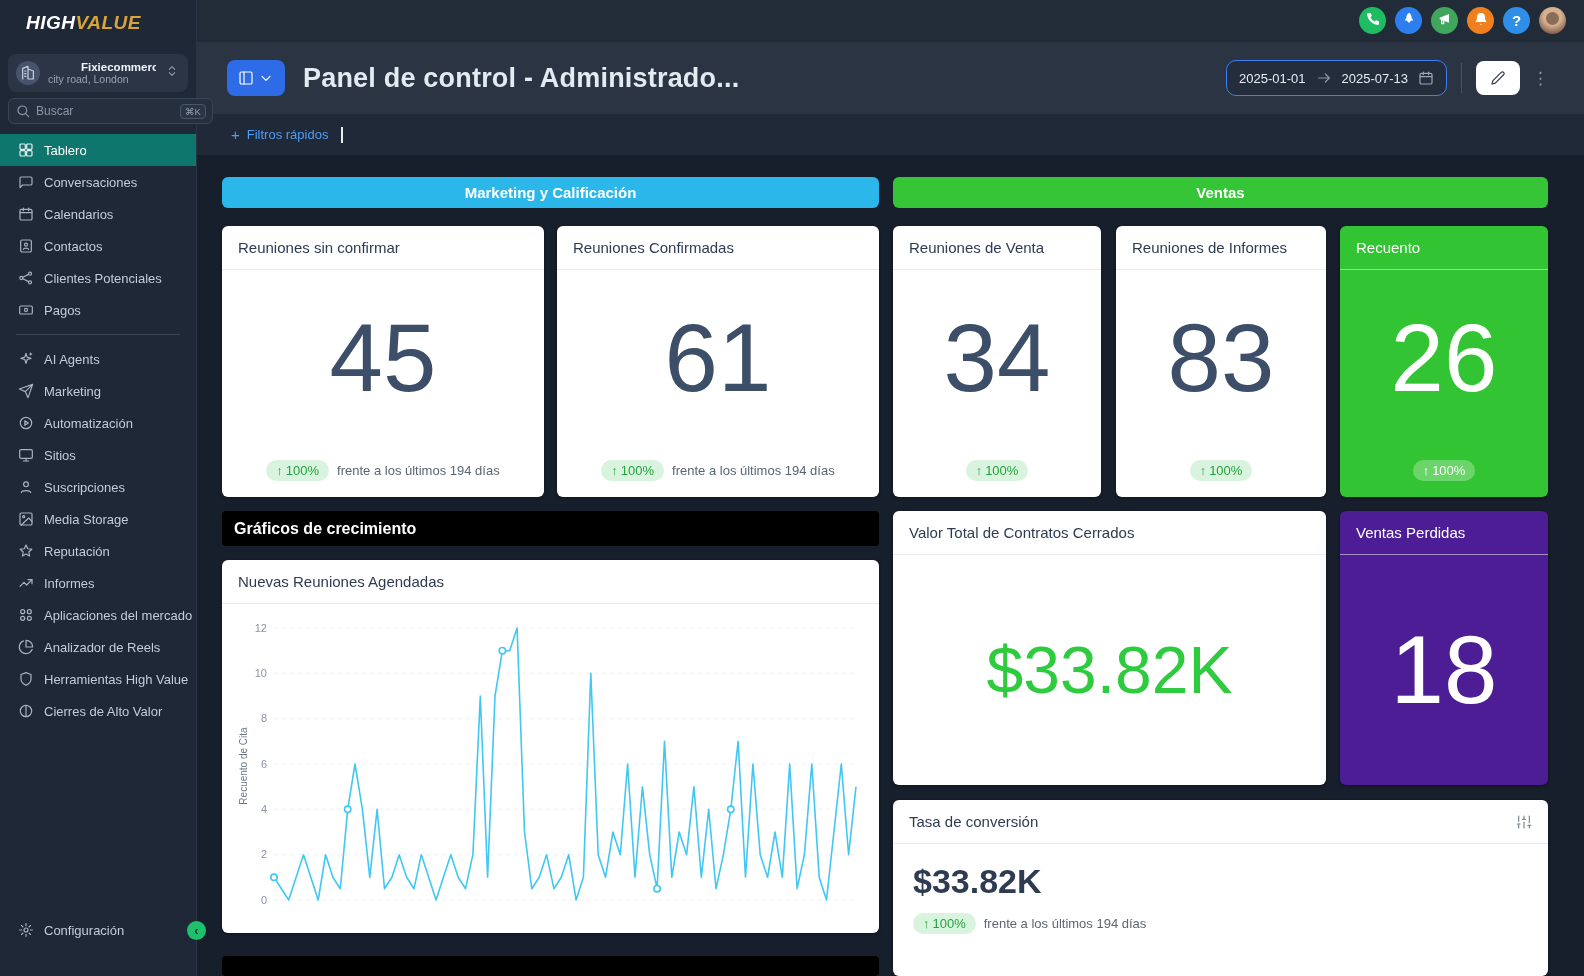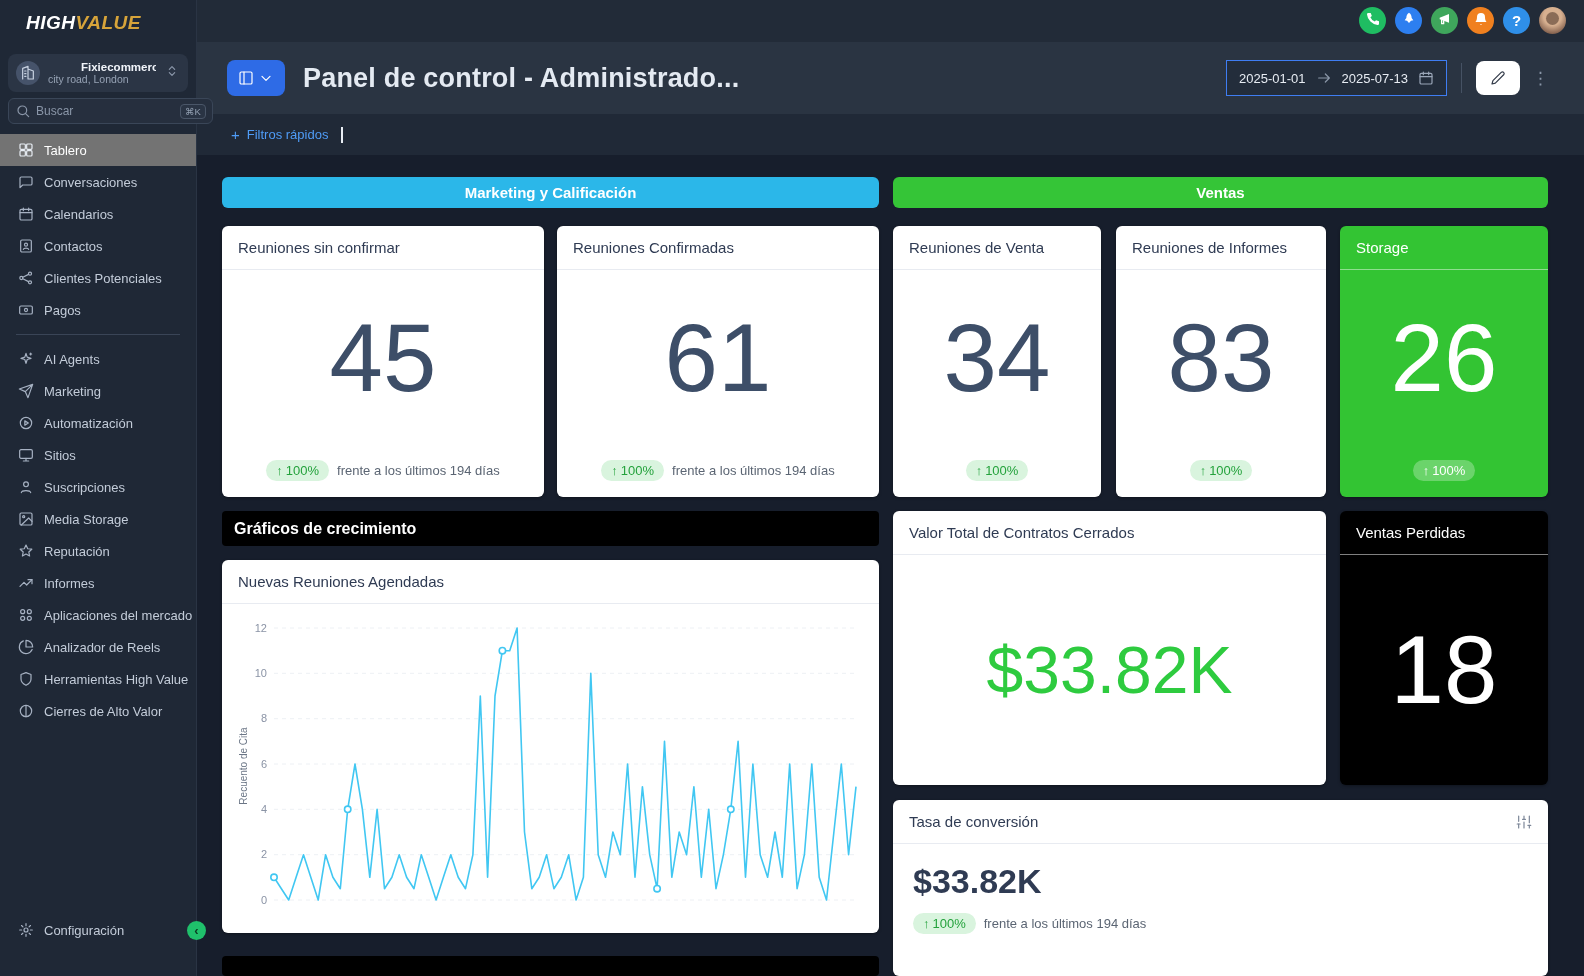--- a/index.html
+++ b/index.html
@@ -22,21 +22,21 @@
   .searchrow { margin:4px 8px 10px; display:flex; gap:6px; align-items:center; }
   .searchbox { flex:1; height:26px; background:#262f3e; border:1px solid #3a4658; border-radius:6px; display:flex; align-items:center; padding:8px 6px; gap:5px; }
   .searchbox .sic { color:#8a96a8; display:flex; } .searchbox .sic svg { width:13px; height:13px; }
   .searchbox input { flex:1; min-width:0; background:transparent; border:none; outline:none; color:#dfe6ef; font-size:12px; font-family:"Liberation Sans",sans-serif; }
   .searchbox input::placeholder { color:#8a96a8; }
   .kbd { font-size:9.5px; color:#93a0b2; border:1px solid #4a5668; border-radius:4px; padding:1px 4px; background:#2a3444; }
   .boltbtn { width:26px; height:26px; background:#2b3545; border-radius:6px; display:flex; align-items:center; justify-content:center; color:#9fe05a; cursor:pointer; }
   .boltbtn svg { width:13px; height:13px; }
   .nav { }
   .nav-item { height:32px; display:flex; align-items:center; gap:10px; padding-left:18px; font-size:13px; color:#c3ccd9; cursor:pointer; }
-  .nav-item.active { background:#737373; color:#ffffff; }
+  .nav-item.active { background:#0f766e; color:#ffffff; }
   .nav-icon { width:16px; height:16px; display:flex; color:#a6b1c2; flex:none; }
   .nav-item.active .nav-icon { color:#e8edf4; }
   .nav-icon svg { width:16px; height:16px; }
   .nav-divider { border-top:1px solid #3a4557; margin:8px 16px; }
   .side-footer { position:absolute; left:0; bottom:30px; width:100%; }
   .collapse-btn { position:absolute; left:187px; top:921px; width:19px; height:19px; border-radius:50%; background:#1fc06b; color:#0c3a22; display:flex; align-items:center; justify-content:center; font-size:13px; font-weight:700; z-index:9; cursor:pointer; line-height:1; }
 
   
   .topbar { position:absolute; left:197px; top:0; width:1387px; height:42px; background:#222b38; }
   .tb-right { position:absolute; right:18px; top:7px; display:flex; gap:9px; align-items:center; }
@@ -46,21 +46,21 @@
   .tb-avatar { width:27px; height:27px; border-radius:50%; background:radial-gradient(circle at 50% 35%, #d7b090 0 40%, #8a6753 75%, #5d4438); cursor:pointer; overflow:hidden; position:relative; }
   .tb-avatar::after { content:""; position:absolute; left:7px; top:5px; width:13px; height:13px; border-radius:50%; background:#4a3528; opacity:.55; }
 
   
   .headband { position:absolute; left:197px; top:42px; width:1387px; height:72px; background:#2a3442; display:flex; align-items:center; padding:0 34px 0 30px; }
   .view-btn { width:58px; height:36px; background:#2e6be6; border-radius:8px; display:flex; align-items:center; justify-content:center; gap:4px; color:#fff; cursor:pointer; flex:none; }
   .view-btn svg { width:16px; height:16px; }
   .view-btn .cv svg { width:12px; height:12px; }
   .page-title { margin-left:18px; font-size:27px; font-weight:600; color:#e4eaf2; letter-spacing:.2px; white-space:nowrap; overflow:hidden; }
   .hb-right { margin-left:auto; display:flex; align-items:center; }
-  .daterange { height:36px; border:1.5px solid #3f7df2; background:#232d3b; border-radius:0; display:flex; align-items:center; padding:0 12px; gap:10px; color:#e7ecf3; font-size:13px; }
+  .daterange { height:36px; border:1.5px solid #3f7df2; background:#232d3b; border-radius:10px; display:flex; align-items:center; padding:0 12px; gap:10px; color:#e7ecf3; font-size:13px; }
   .daterange .dval { cursor:text; }
   .daterange .arr { color:#8b97a8; display:flex; } .daterange .arr svg { width:13px; height:13px; }
   .daterange .cal { color:#9aa6b8; display:flex; cursor:pointer; } .daterange .cal svg { width:14px; height:14px; }
   .vline { width:1px; height:30px; background:#465264; margin:0 14px; }
   .edit-btn { width:44px; height:34px; background:#ffffff; border-radius:8px; display:flex; align-items:center; justify-content:center; color:#333b49; cursor:pointer; }
   .edit-btn svg { width:15px; height:15px; }
   .dots { margin-left:12px; color:#8a96a8; font-size:17px; letter-spacing:1px; cursor:pointer; }
 
   .filterrow { position:absolute; left:197px; top:114px; width:1387px; height:41px; background:#202937; display:flex; align-items:center; padding-left:34px; gap:7px; }
   .qf-plus, .qf-label { color:#4f9cf7; font-size:13px; cursor:pointer; }
@@ -80,21 +80,21 @@
   .kpi-foot { position:absolute; left:0; right:0; bottom:16px; display:flex; align-items:center; justify-content:center; gap:8px; }
   .badge { display:inline-flex; align-items:center; gap:3px; background:#d9f4de; color:#24a23c; font-size:13px; border-radius:11px; padding:3px 10px; }
   .compare { font-size:13px; color:#5b6573; }
   .kpi-green { background:#33c433; }
   .kpi-green .card-head { color:#ffffff; border-bottom-color:rgba(255,255,255,.45); }
   .kpi-green .kpi-value { color:#ffffff; }
   .kpi-green .badge { background:rgba(255,255,255,.28); color:#ffffff; }
   .growth-head { background:#000000; border-radius:4px; display:flex; align-items:center; padding-left:12px; color:#fff; font-size:16px; font-weight:700; }
   .chart-area { position:absolute; left:14px; top:56px; right:14px; bottom:6px; }
   .big-green { position:absolute; left:0; right:0; top:44px; bottom:0; display:flex; align-items:center; justify-content:center; font-size:66px; font-weight:500; color:#2ecb3f; }
-  .card-red { background:#000000; }
+  .card-red { background:#4c1d95; }
   .card-red .card-head { color:#ffffff; border-bottom-color:rgba(255,255,255,.5); }
   .big-white { position:absolute; left:0; right:0; top:44px; bottom:0; display:flex; align-items:center; justify-content:center; font-size:96px; font-weight:500; color:#ffffff; }
   .conv-head-icon { margin-left:auto; color:#7c8698; display:flex; cursor:pointer; }
   .conv-head-icon svg { width:16px; height:16px; }
   .conv-body { padding:18px 20px 0; }
   .conv-value { font-size:34px; font-weight:700; color:#2f3b53; }
   .conv-row { display:flex; align-items:center; gap:8px; margin-top:12px; }
   .partial-bar { background:#000; border-radius:4px; }
 </style>
 </head>
@@ -447,21 +447,21 @@
       <div class="kpi-value">83</div>
       <div class="kpi-foot">
         <span class="badge">
             <span>↑</span>
             <span>100%</span>
           </span>
       </div>
     </div>
 
     <div class="abs card kpi kpi-green" style="left:1143px; top:71px; width:208px; height:271px;">
-      <div class="card-head">Storage</div>
+      <div class="card-head">Recuento</div>
       <div class="kpi-value">26</div>
       <div class="kpi-foot">
         <span class="badge">
             <span>↑</span>
             <span>100%</span>
           </span>
       </div>
     </div>
 
     <div class="abs growth-head" style="left:25px; top:356px; width:657px; height:35px;">Gráficos de crecimiento</div>

